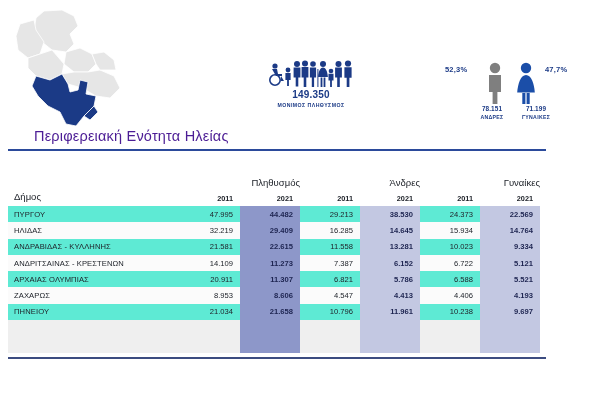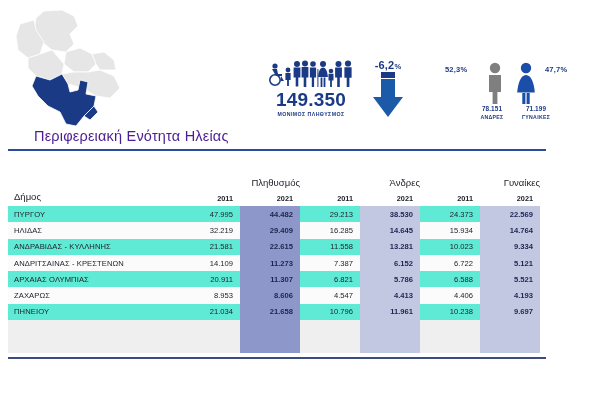--- a/index.html
+++ b/index.html
@@ -13,21 +13,21 @@
 
   
   #map-block { position: absolute; left: 4px; top: 8px; width: 130px; height: 122px; }
   #map-block svg { display: block; }
 
   
   #pop-block { position: absolute; left: 262px; top: 57px; width: 98px; text-align: center; }
   #pop-icons { height: 32px; }
   #pop-icons svg { display: block; margin: 0 auto; }
   #pop-total {
-    font-size: 19px; font-weight: 700; color: #1b3a86;
+    font-size: 10px; font-weight: 700; color: #1b3a86;
     letter-spacing: .2px; margin-top: 1px; line-height: 1.05;
   }
   #pop-caption {
     font-size: 5.2px; font-weight: 700; color: #1b3a86;
     letter-spacing: .45px; margin-top: 1.5px;
   }
 
   
   #change-block { position: absolute; left: 363px; top: 60px; width: 50px; text-align: center; }
   #change-pct {
@@ -171,29 +171,20 @@
 
           <circle cx="82" cy="6.5" r="3.1"></circle>
           <path d="M78.4 10.2 h7.2 v10.6 h-2.2 v9.2 h-2.7 v-9.2 h-2.3 z"></path>
         </g>
       </svg>
     </div>
     <div id="pop-total">149.350</div>
     <div id="pop-caption">ΜΟΝΙΜΟΣ ΠΛΗΘΥΣΜΟΣ</div>
   </div>
 
-  <div id="change-block">
-    <div id="change-pct"><span>-6,2</span><span class="sm">%</span></div>
-    <div id="change-arrow">
-      <svg width="34" height="46" viewBox="0 0 34 46">
-        <rect x="10" y="0" width="14" height="6" fill="#1b3a86"></rect>
-        <path d="M10 7 h14 v18 h8 L17 45 L2 25 h8 z" fill="#1b5aa8"></path>
-      </svg>
-    </div>
-  </div>
 
   <div id="gender-block">
     <div class="g-pct" id="male-pct">52,3%</div>
     <div class="g-pct" id="female-pct">47,7%</div>
 
     <div class="g-fig" id="male-fig">
       <svg width="20" height="42" viewBox="0 0 20 42">
         <circle cx="10" cy="6" r="5.2" fill="#7f7f7f"></circle>
         <path d="M4 13 h12 v17 h-3.6 v12 h-4.8 v-12 h-3.6 z" fill="#7f7f7f"></path>
       </svg>

